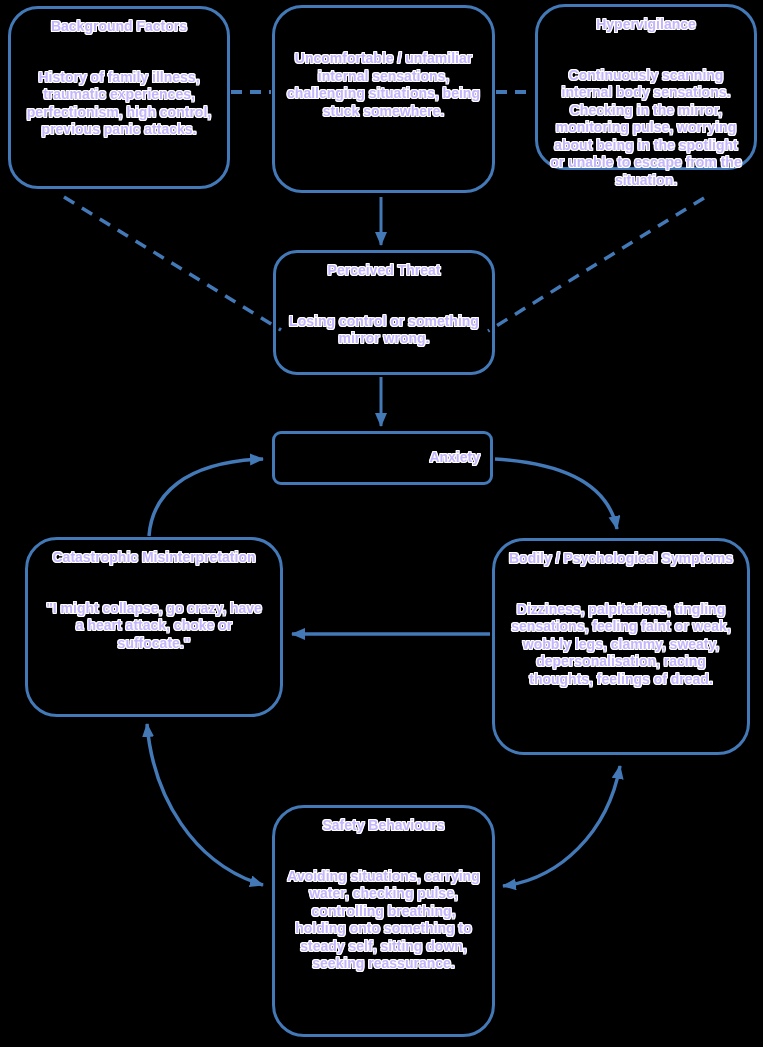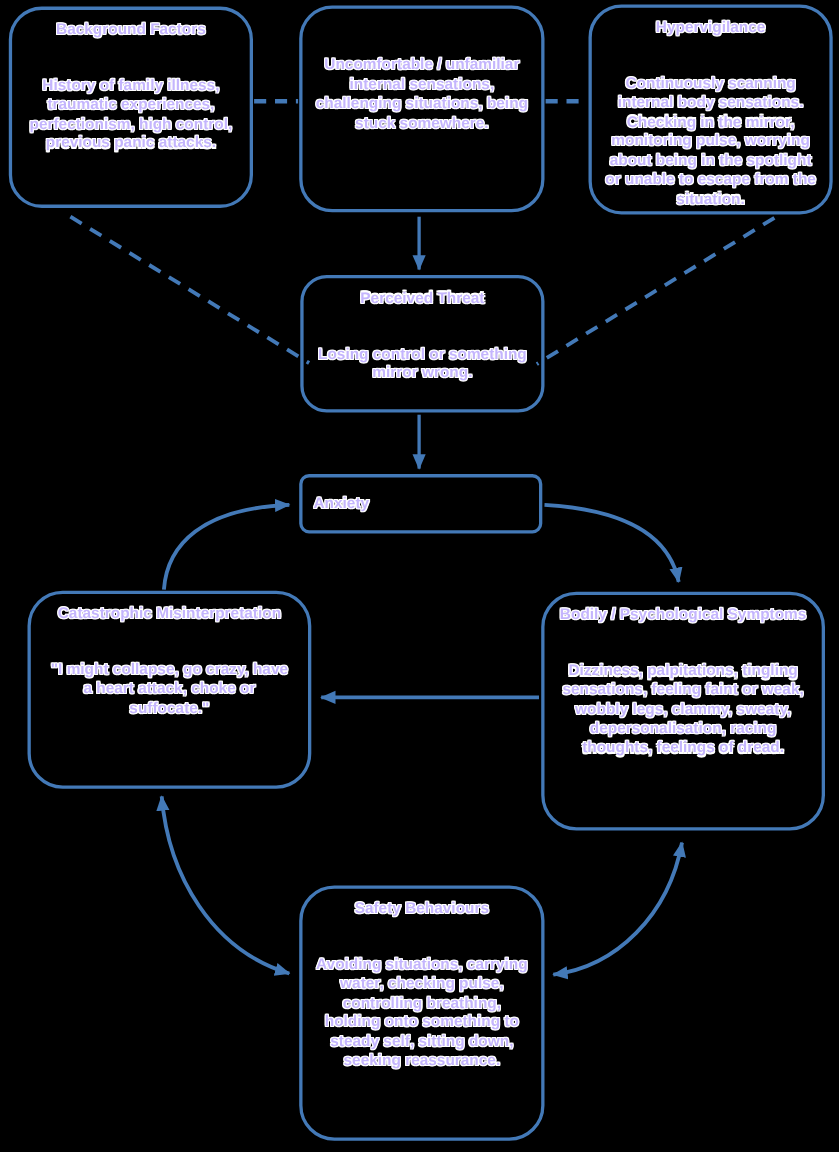--- a/index.html
+++ b/index.html
@@ -25,26 +25,26 @@
     text-align: center;
     padding: 9px 10px;
     text-shadow:
       -1px -1px 0 #fff, 0 -1px 0 #fff, 1px -1px 0 #fff,
       -1px 0 0 #fff, 1px 0 0 #fff,
       -1px 1px 0 #fff, 0 1px 0 #fff, 1px 1px 0 #fff;
   }
   .node .body { margin-top: 33px; }
   #node-background-factors        { left: 8px;   top: 6px;   width: 222px; height: 183px; }
   #node-internal-external-trigger { left: 272px; top: 5px;   width: 223px; height: 188px; }
-  #node-hypervigilance            { left: 535px; top: 4px;   width: 222px; height: 191px; }
+  #node-hypervigilance            { left: 535px; top: 4px;   width: 222px; height: 166px; }
   #node-perceived-threat          { left: 273px; top: 250px; width: 222px; height: 125px; border-radius: 24px; }
   #node-anxiety {
     left: 272px; top: 431px; width: 221px; height: 54px;
     border-radius: 9px;
-    display: flex; align-items: center; justify-content: flex-start;
+    display: flex; align-items: center; justify-content: flex-end;
   }
   #node-catastrophic-misinterpretation { left: 25px;  top: 537px; width: 258px; height: 180px; border-radius: 32px; padding-left: 14px; padding-right: 14px; }
   #node-bodily-psychological-symptoms  { left: 492px; top: 538px; width: 258px; height: 217px; border-radius: 32px; padding-left: 8px; padding-right: 8px; }
   #node-safety-behaviours              { left: 272px; top: 805px; width: 223px; height: 232px; border-radius: 32px; }
   .edge { fill: none; stroke: var(--accent); }
 </style>
 </head>
 <body>
 
 <div id="canvas">

